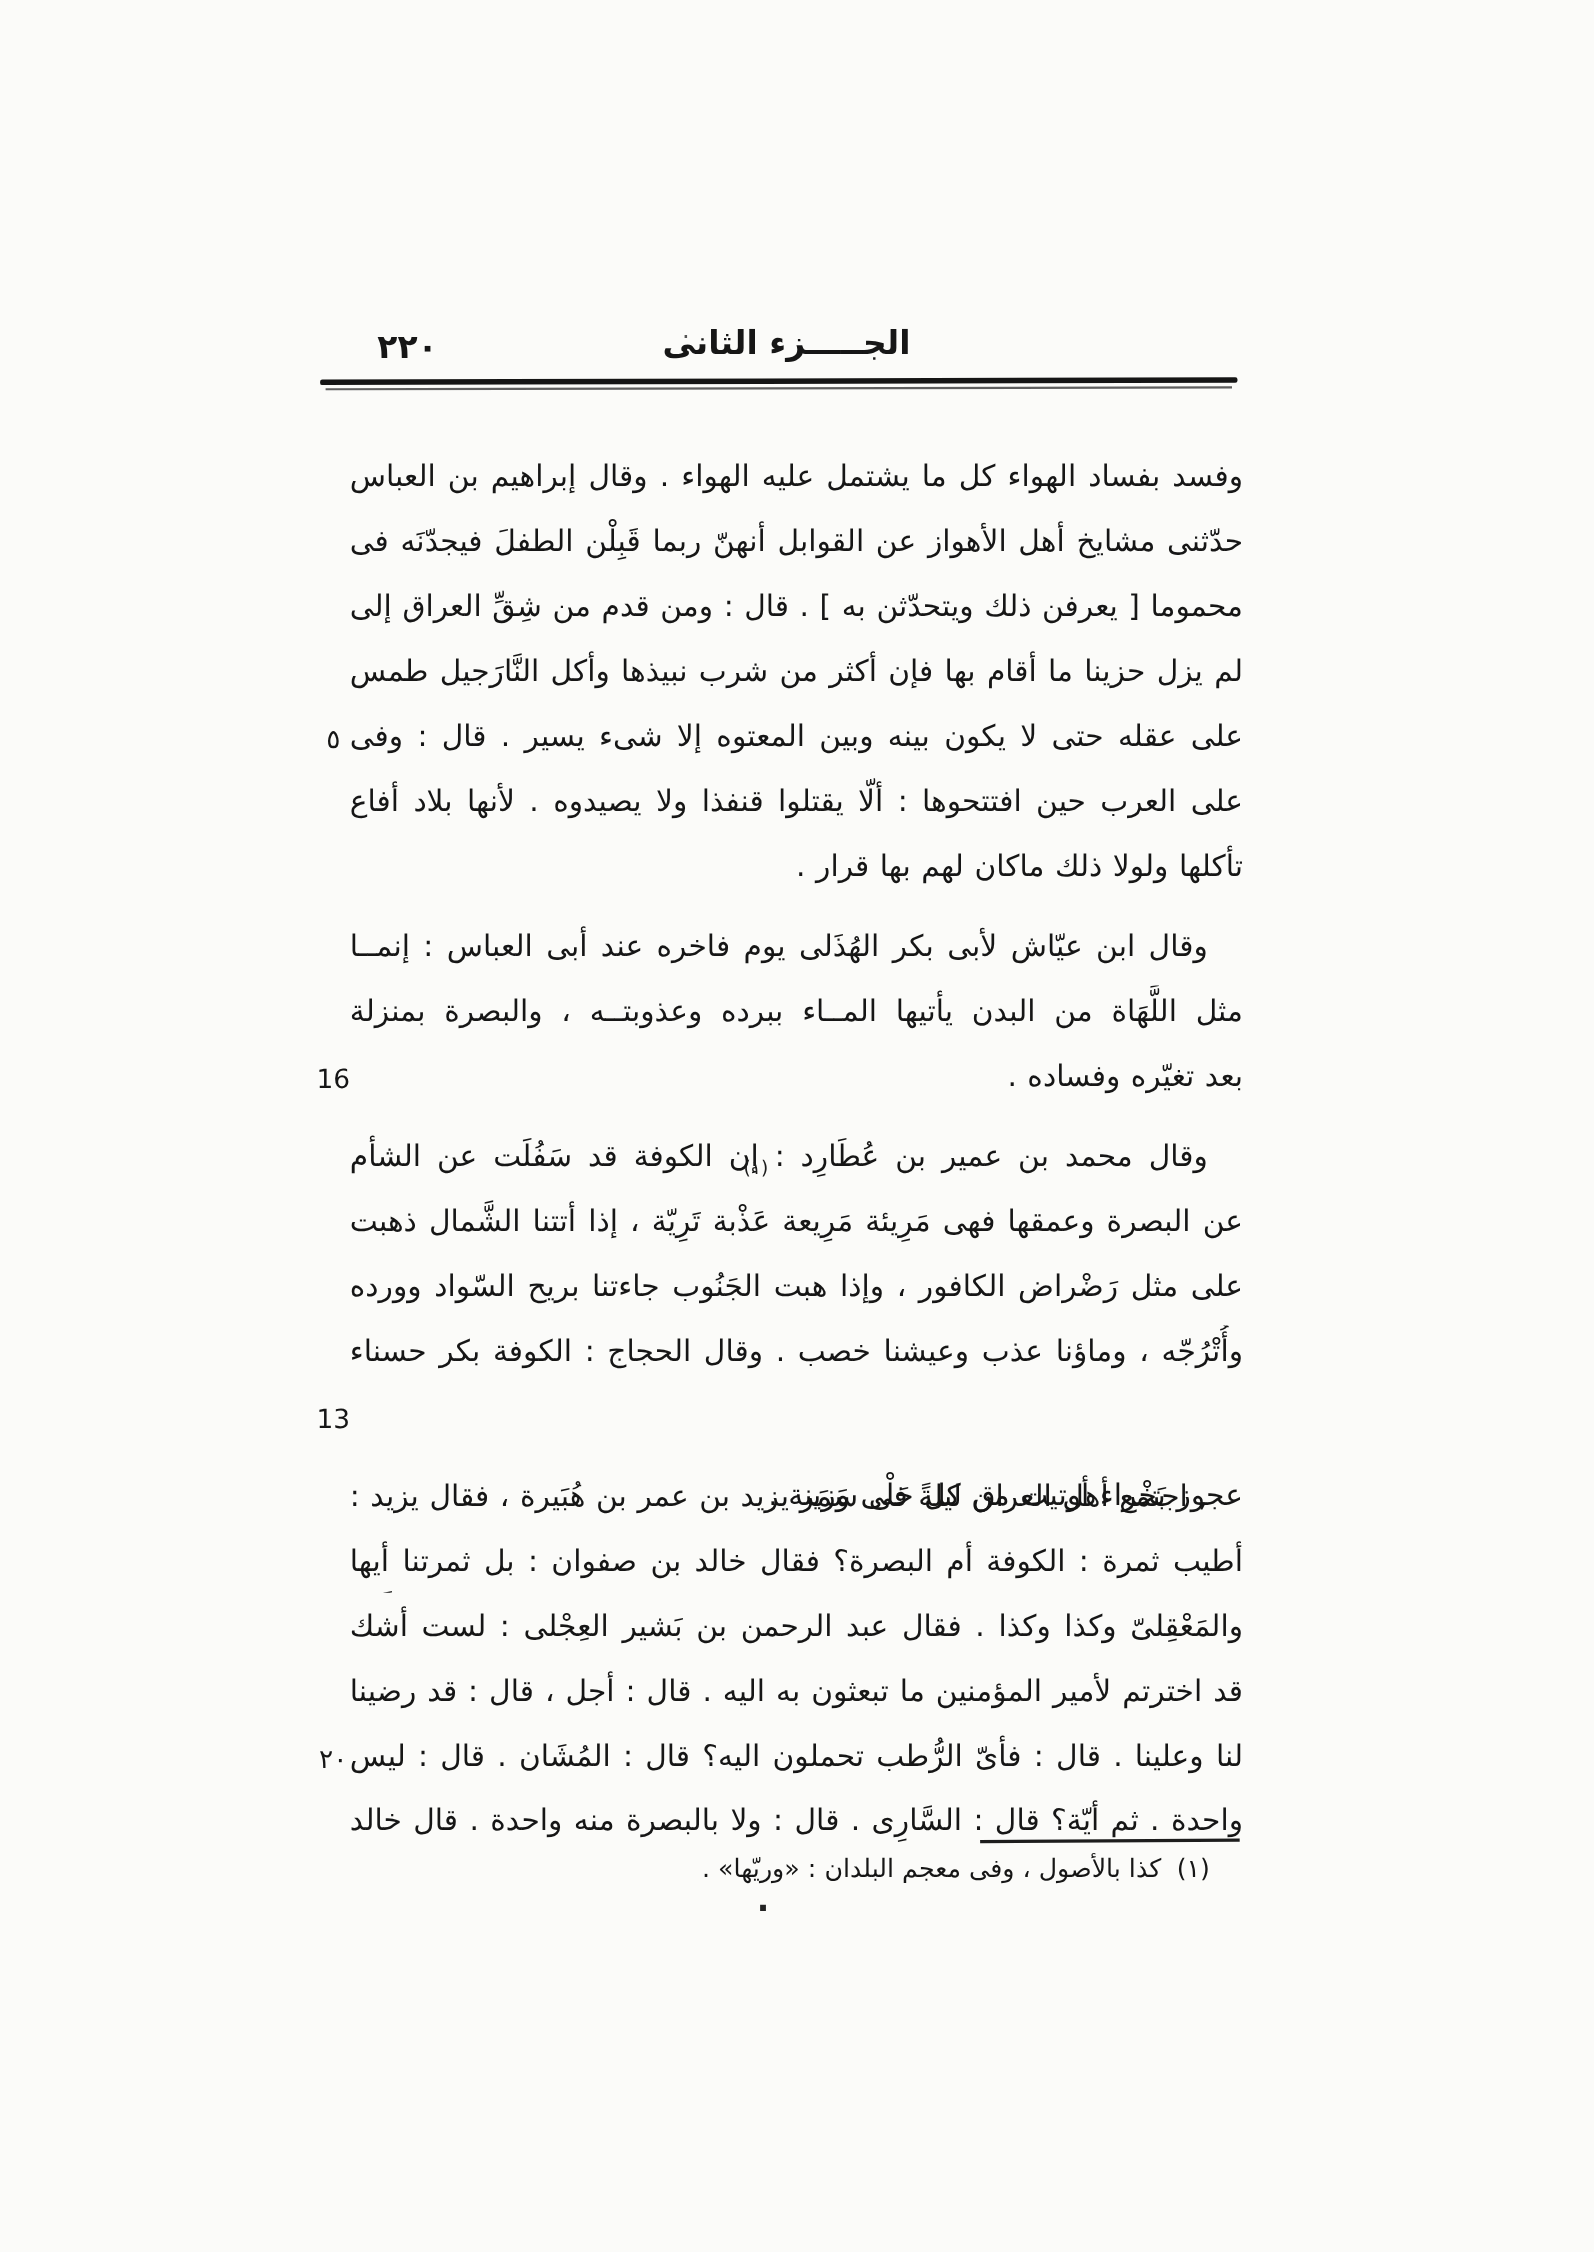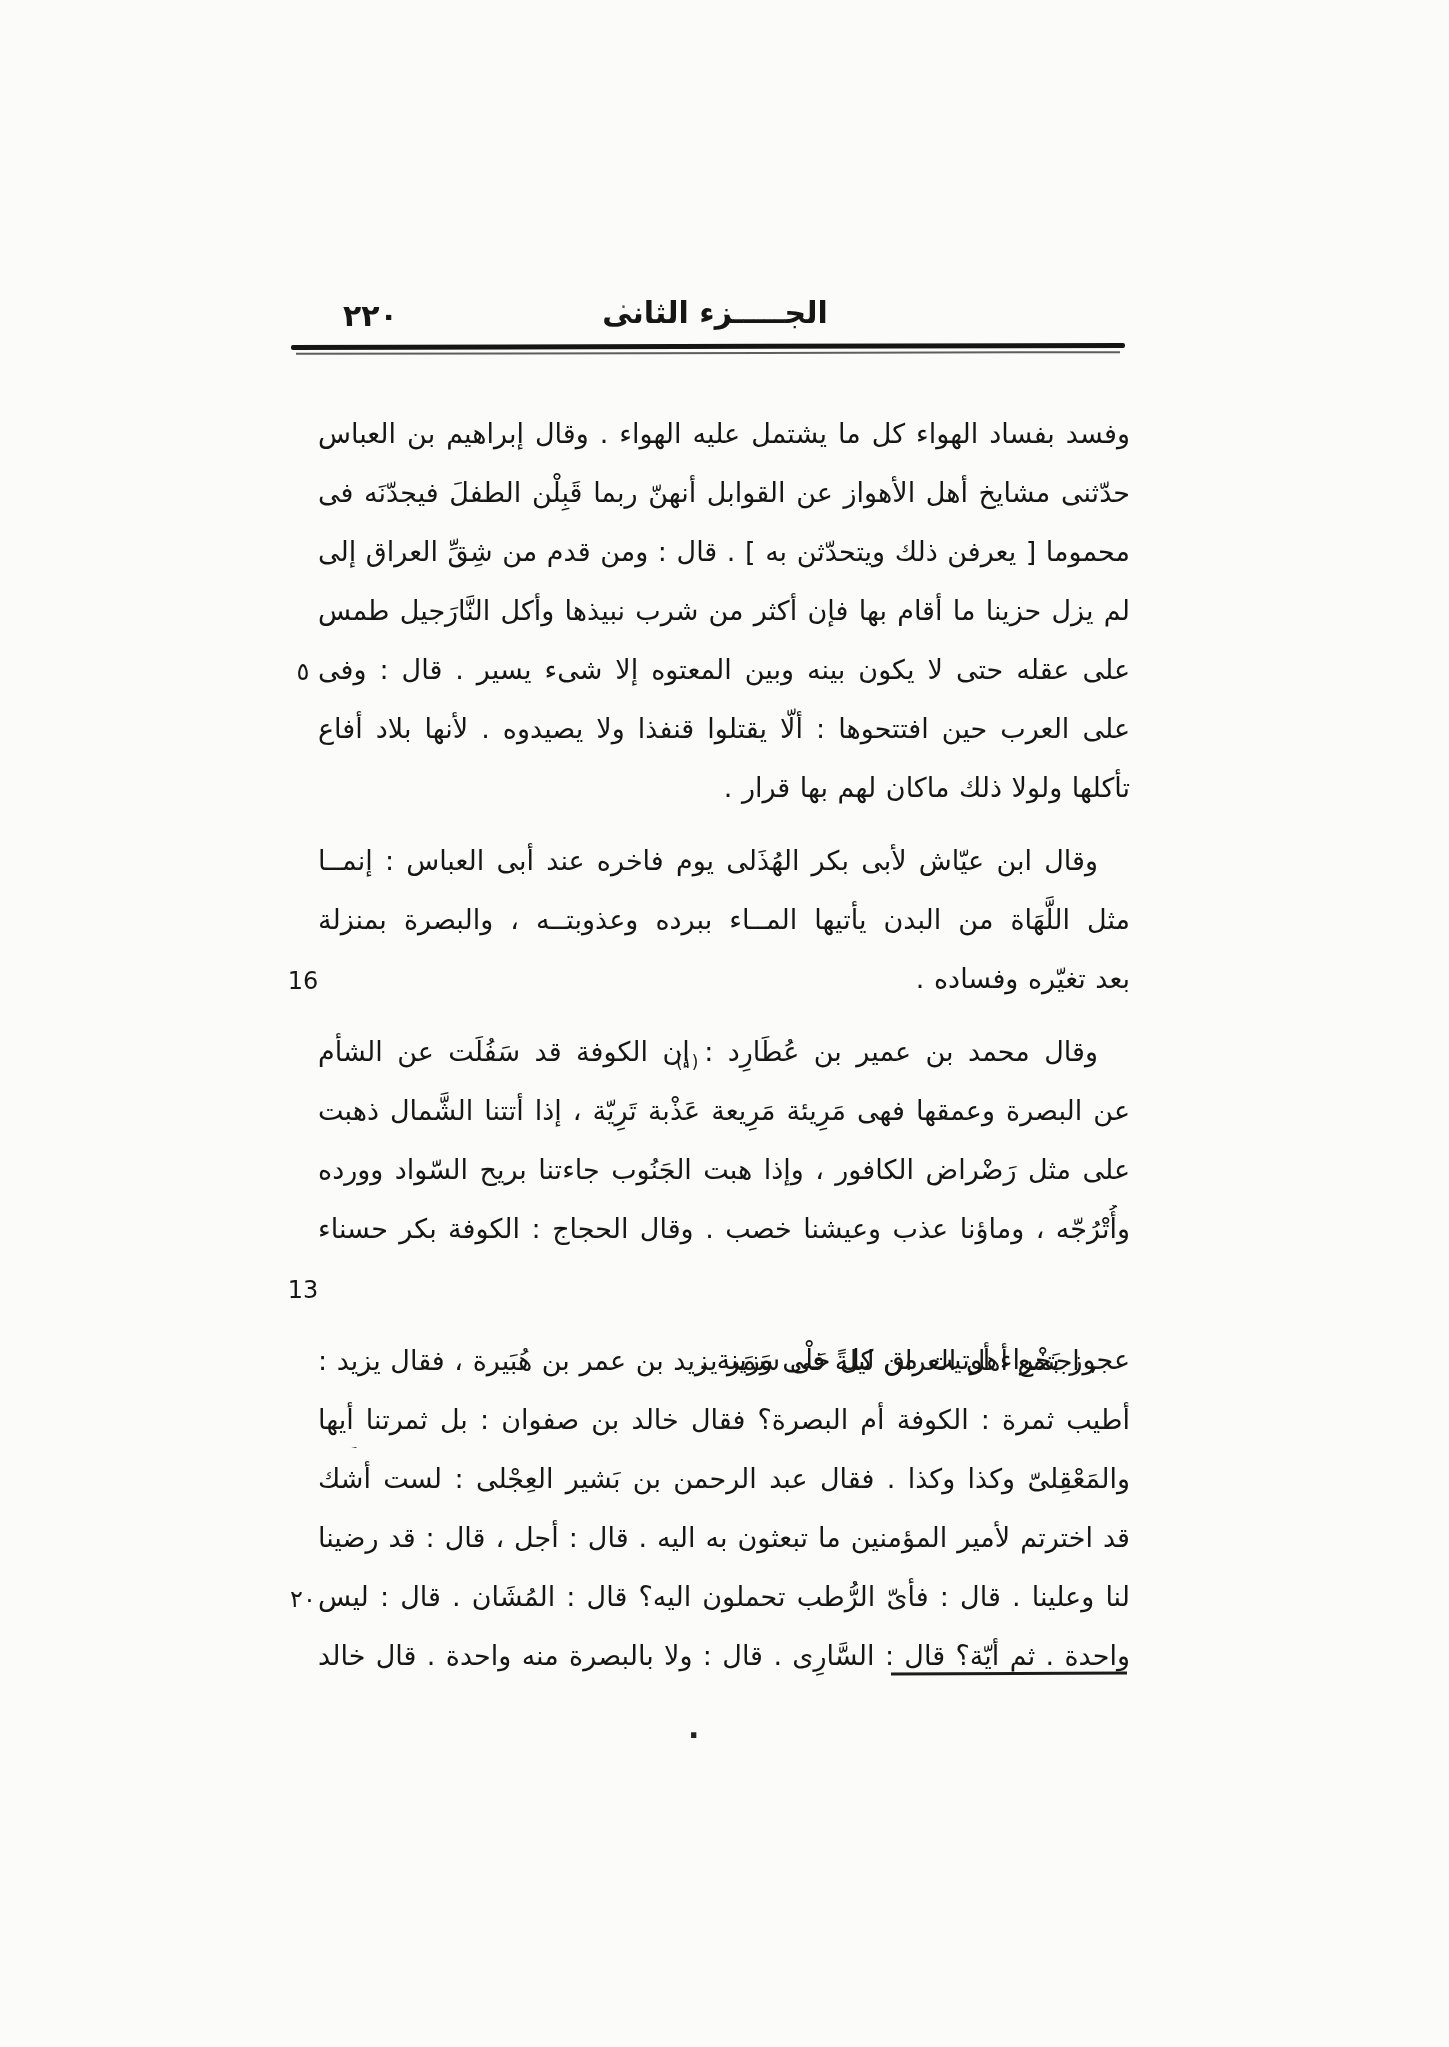--- a/index.html
+++ b/index.html
@@ -118,16 +118,19 @@
   <div class="line l21">واحدة . ثم أيّة؟ قال : السَّارِى . قال : ولا بالبصرة منه واحدة . قال خالد بن</div>
 
   <div class="margin-num m5">٥</div>
   <div class="margin-num m10">16</div>
   <div class="margin-num m15">13</div>
   <div class="margin-num m20">٢٠</div>
 
   <div class="footnote-ref">(١)</div>
 
   <div class="footnote-rule"></div>
+  <div class="footnote-line">
+    <span class="marker">(١)</span><span>كذا بالأصول ، وفى معجم البلدان : «وريّها» .</span>
+  </div>
 
   <div class="stray-dot">.</div>
 
 </div>
 
 </body></html>

